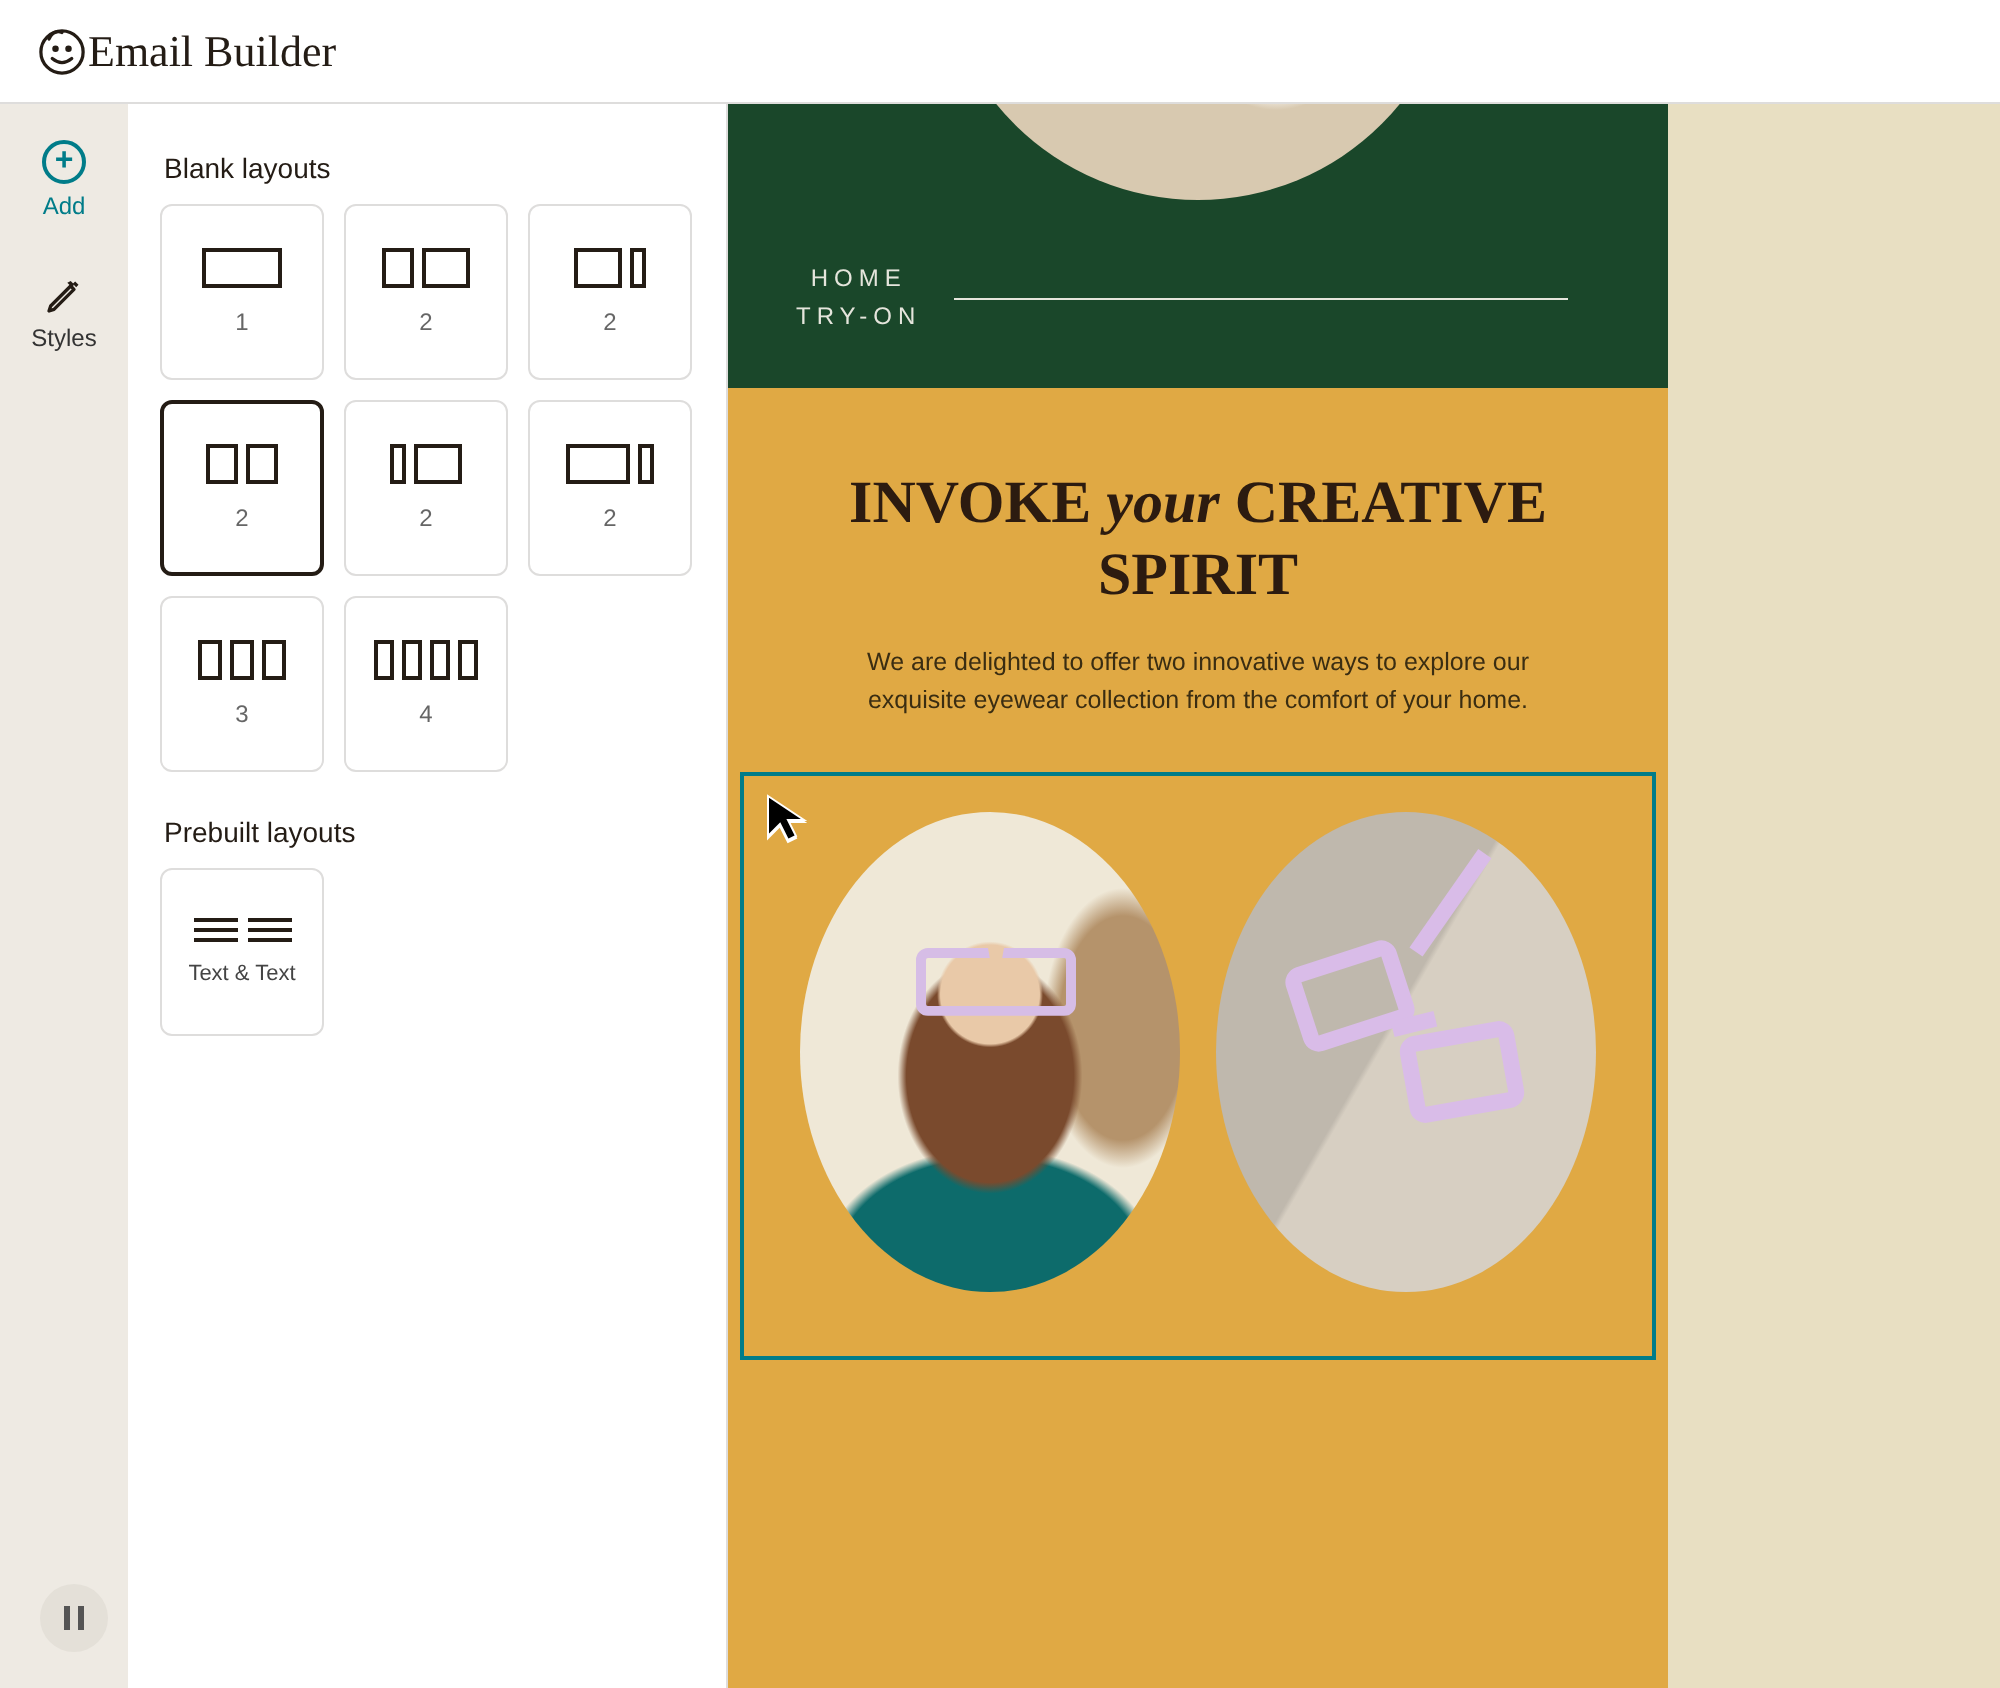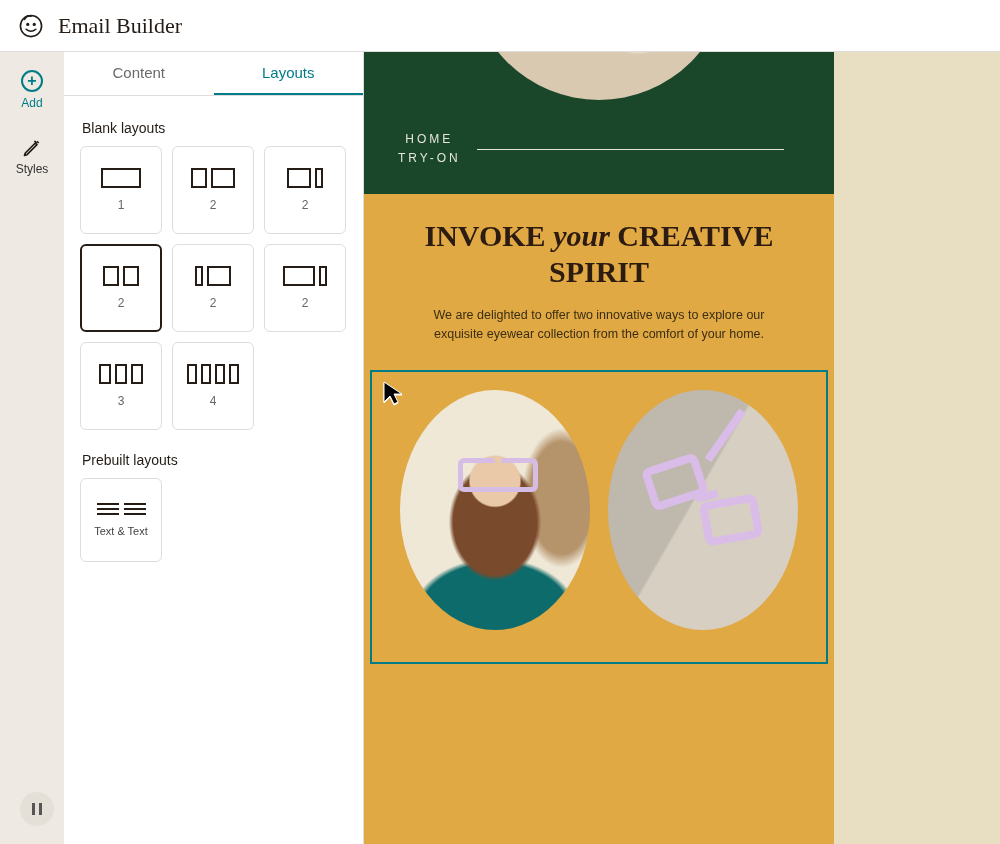--- a/index.html
+++ b/index.html
@@ -26,21 +26,20 @@
   }
 
   
   .header {
     display: flex;
     align-items: center;
     height: 52px;
     background: #fff;
     border-bottom: 1px solid var(--border);
     padding: 0 18px;
-    gap: 14px;
   }
   .logo-wrap { display: flex; align-items: center; }
   .app-title { font-family: Georgia, "Times New Roman", serif; font-size: 22px; font-weight: 400; color: #241c15; }
 
   
   .left-rail {
     position: absolute;
     top: 52px; left: 0; bottom: 0;
     width: 64px;
     background: var(--bg);
@@ -173,20 +172,21 @@
     text-align: center;
     line-height: 1.6;
     white-space: pre-line;
   }
   .hero-rule { flex: 1; height: 1px; background: #e5e5dc; margin: 0 16px; min-width: 40px; }
 
   .headline-block {
     background: var(--mustard);
     padding: 24px 20px 10px;
     text-align: center;
+    margin-top: 16px;
   }
   .headline {
     font-family: Georgia, "Times New Roman", serif;
     font-size: 30px;
     color: #2c1b10;
     line-height: 1.2;
     margin: 0;
   }
   .headline em { font-style: italic; text-transform: lowercase; }
   .subcopy {
@@ -280,24 +280,20 @@
       <svg width="20" height="20" viewBox="0 0 24 24">
           <path d="M3 21 l3 -1 l12 -12 l-2 -2 l-12 12 z M18 4 l2 2" fill="none" stroke="#241c15" stroke-width="2" stroke-linejoin="round"></path>
           <path d="M14 4 l2 -1 l2 2 l-1 2" fill="#241c15"></path>
         </svg>
     </span>
     <span>Styles</span>
   </div>
 </div>
 
 <div class="sidebar">
-  <div class="tabs">
-    <div class="tab">Content</div>
-    <div class="tab active">Layouts</div>
-  </div>
   <div class="sidebar-body">
 
     <div class="section-title">Blank layouts</div>
 
     <div class="layout-grid">
 
       <div class="layout-card">
         <div class="glyph">
             <div class="box w40"></div>
           </div>

